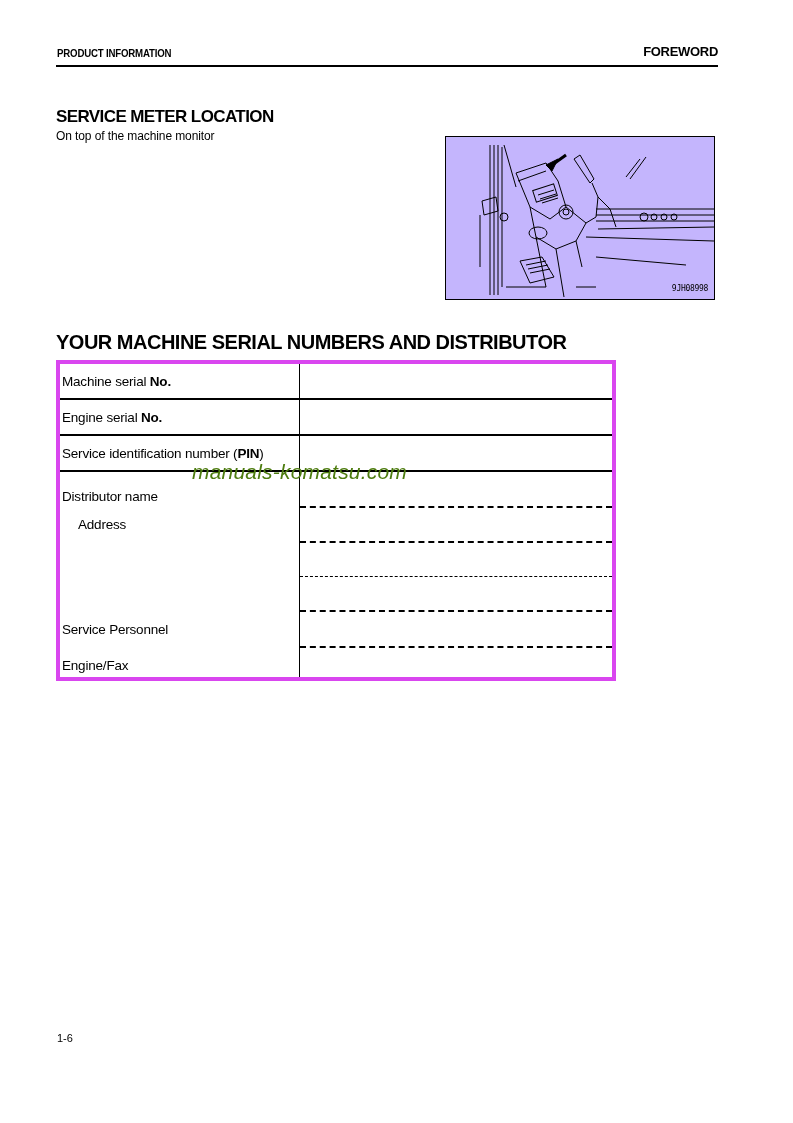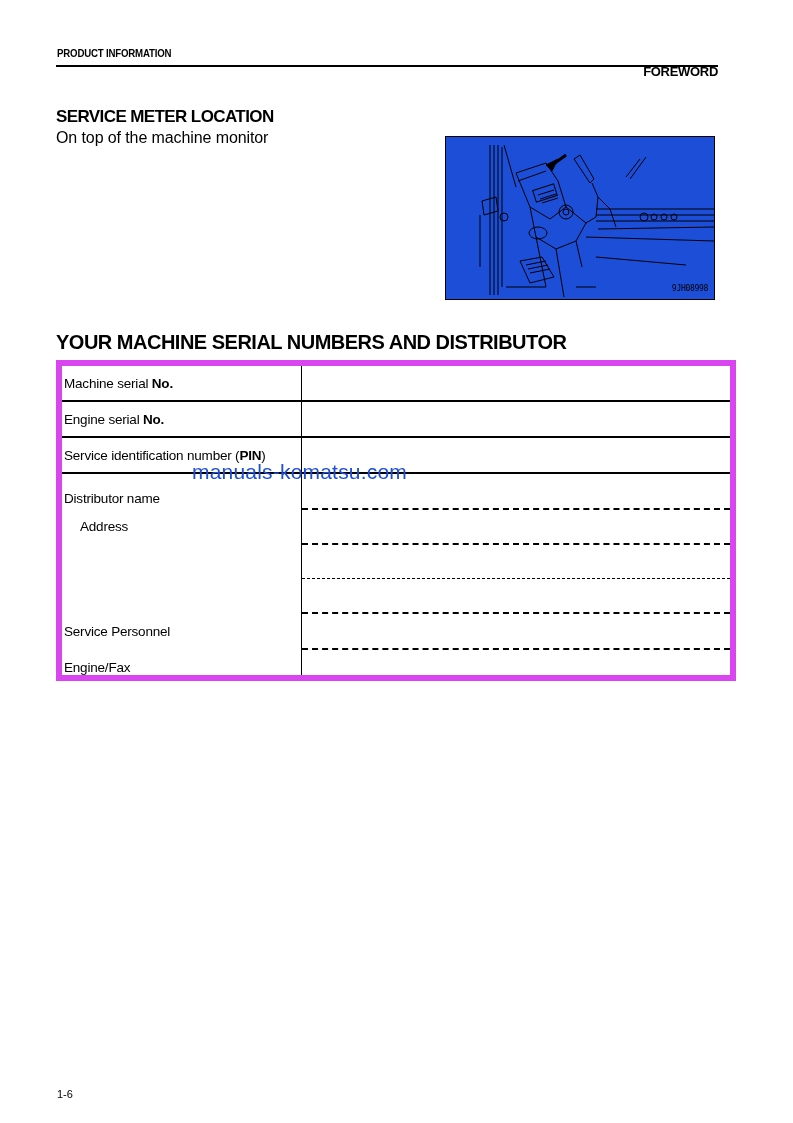--- a/index.html
+++ b/index.html
@@ -1,42 +1,42 @@
 <!DOCTYPE html>
 <html><head>
   <meta charset="utf-8">
   <style>
     * { margin: 0; padding: 0; box-sizing: border-box; }
     html, body { width: 793px; height: 1123px; background: #ffffff; overflow: hidden; }
     body { position: relative; font-family: "Liberation Sans", sans-serif; color: #000; }
 
     .header { position: absolute; left: 56px; top: 43px; width: 662px; height: 24px; border-bottom: 2px solid #000; }
     .header-left { position: absolute; left: 1px; top: 4px; font-size: 10.5px; font-weight: bold; letter-spacing: -0.2px; transform: scaleX(0.92); transform-origin: left; }
-    .header-right { position: absolute; right: 0; top: 1px; font-size: 13px; font-weight: bold; letter-spacing: -0.3px; margin-top: 20px; }
+    .header-right { position: absolute; right: 0; top: 1px; font-size: 13px; font-weight: bold; letter-spacing: -0.3px; }
 
     .sec1-title { position: absolute; left: 56px; top: 107px; font-size: 17px; font-weight: bold; letter-spacing: -0.6px; }
-    .sec1-sub { position: absolute; left: 56px; top: 129px; font-size: 16px; letter-spacing: -0.1px; }
+    .sec1-sub { position: absolute; left: 56px; top: 129px; font-size: 12px; letter-spacing: -0.1px; }
 
-    .figure { position: absolute; left: 445px; top: 136px; width: 270px; height: 164px; border: 1px solid #000; background: #1d4ed8; }
+    .figure { position: absolute; left: 445px; top: 136px; width: 270px; height: 164px; border: 1px solid #000; background: #c4b5fd; }
     .figure svg { position: absolute; left: 0; top: 0; }
     .fig-code { position: absolute; right: 6px; bottom: 6px; font-size: 8px; font-family: "DejaVu Sans Mono", monospace; letter-spacing: -0.3px; }
 
     .sec2-title { position: absolute; left: 56px; top: 331px; font-size: 20px; font-weight: bold; letter-spacing: -0.5px; }
 
-    .table { position: absolute; left: 56px; top: 360px; width: 680px; height: 321px; border: 6px solid #d946ef; }
+    .table { position: absolute; left: 56px; top: 360px; width: 560px; height: 321px; border: 4px solid #d946ef; }
     .vdiv { position: absolute; left: 239px; top: 0; width: 1px; height: 100%; background: #000; }
     .hline { position: absolute; left: 0; width: 100%; height: 2px; background: #000; }
     .dline { position: absolute; left: 240px; right: 0; height: 0; border-top: 2px dashed #000; }
     .dline.thin { border-top: 1px dashed #000; }
     .label { position: absolute; left: 2px; font-size: 13.5px; letter-spacing: -0.2px; white-space: nowrap; }
     .label b { font-weight: bold; }
 
-    .watermark { position: absolute; left: 192px; top: 460px; font-size: 21px; color: #1d4ed8; letter-spacing: 0.2px; }
+    .watermark { position: absolute; left: 192px; top: 460px; font-size: 21px; color: #4d7c0f; letter-spacing: 0.2px; font-style: italic; }
 
-    .page-num { position: absolute; left: 57px; top: 1088px; font-size: 11px; }
+    .page-num { position: absolute; left: 57px; top: 1032px; font-size: 11px; }
   </style>
 </head>
 <body>
 
 <div class="header">
   <span class="header-left">PRODUCT INFORMATION</span>
   <span class="header-right">FOREWORD</span>
 </div>
 
 <div class="sec1-title">SERVICE METER LOCATION</div>

